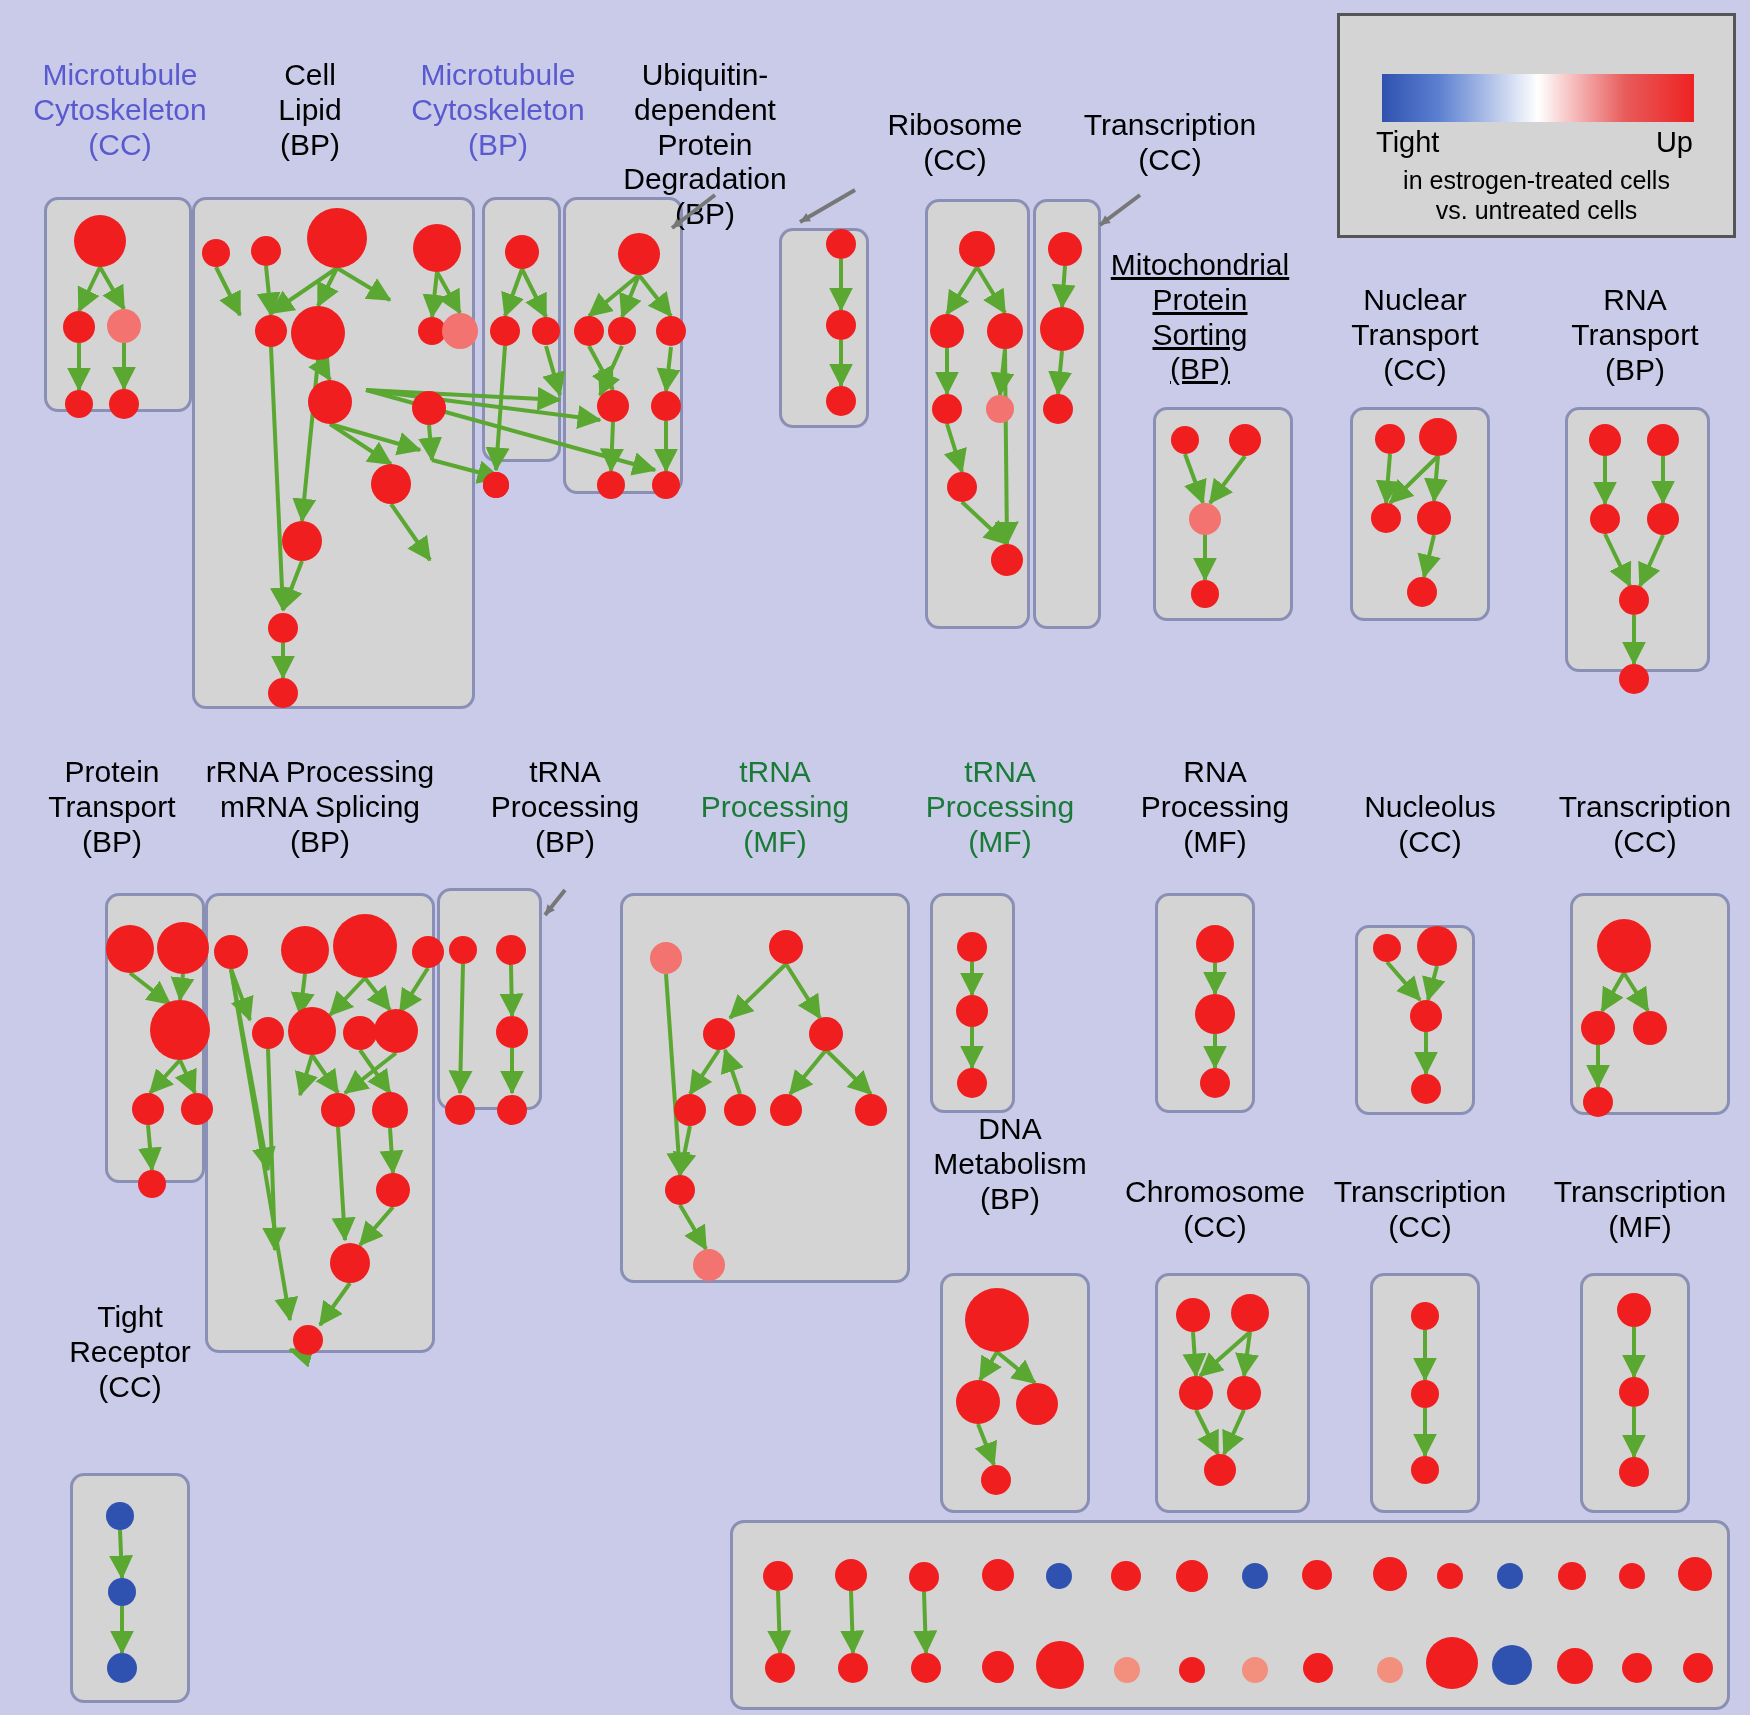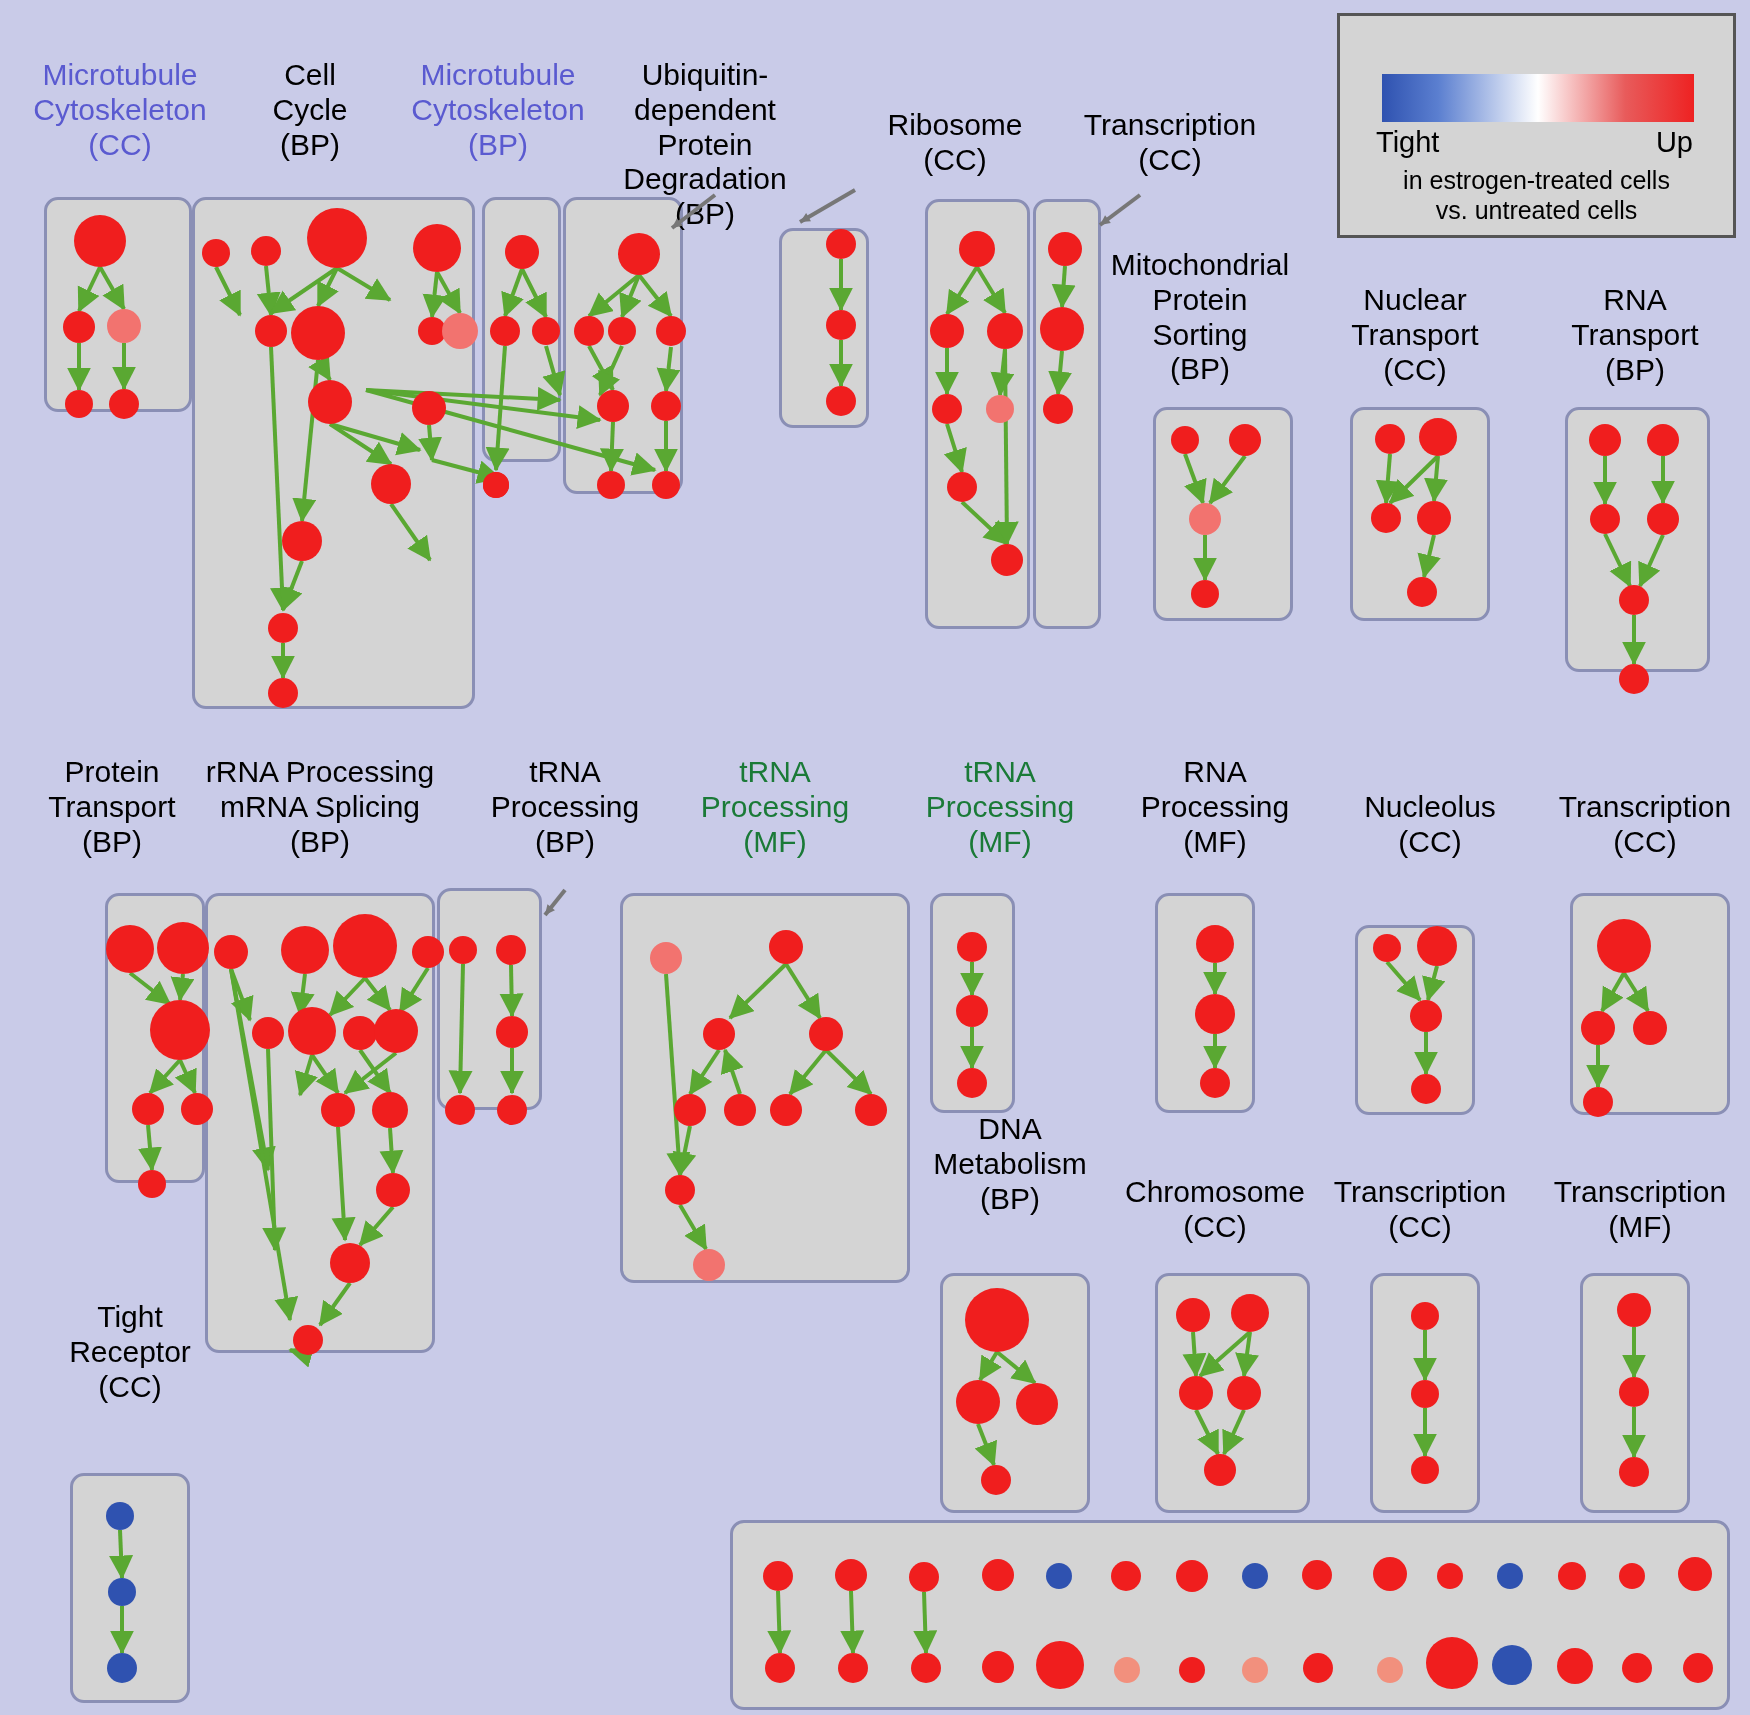--- a/index.html
+++ b/index.html
@@ -134,35 +134,35 @@
       <div class="panel" style="left: 1580px; top: 1273px; width: 110px; height: 240px;"></div>
       <div class="panel" style="left: 70px; top: 1473px; width: 120px; height: 230px;"></div>
       <div class="panel" style="left: 730px; top: 1520px; width: 1000px; height: 190px;"></div>
     </div>
 
   <div id="labels">
       <div class="label blue" style="left: 20px; top: 58px; width: 200px;">Microtubule
 Cytoskeleton
 (CC)</div>
       <div class="label" style="left: 240px; top: 58px; width: 140px;">Cell
-Cycle
+Lipid
 (BP)</div>
       <div class="label blue" style="left: 398px; top: 58px; width: 200px;">Microtubule
 Cytoskeleton
 (BP)</div>
       <div class="label" style="left: 610px; top: 58px; width: 190px;">Ubiquitin-
 dependent
 Protein
 Degradation
 (BP)</div>
       <div class="label" style="left: 870px; top: 108px; width: 170px;">Ribosome
 (CC)</div>
       <div class="label" style="left: 1055px; top: 108px; width: 230px;">Transcription
 (CC)</div>
-      <div class="label" style="left: 1095px; top: 248px; width: 210px;">Mitochondrial
+      <div class="label" style="left: 1095px; top: 248px; width: 210px; text-decoration: underline;">Mitochondrial
 Protein
 Sorting
 (BP)</div>
       <div class="label" style="left: 1325px; top: 283px; width: 180px;">Nuclear
 Transport
 (CC)</div>
       <div class="label" style="left: 1545px; top: 283px; width: 180px;">RNA
 Transport
 (BP)</div>
       <div class="label" style="left: 22px; top: 755px; width: 180px;">Protein

